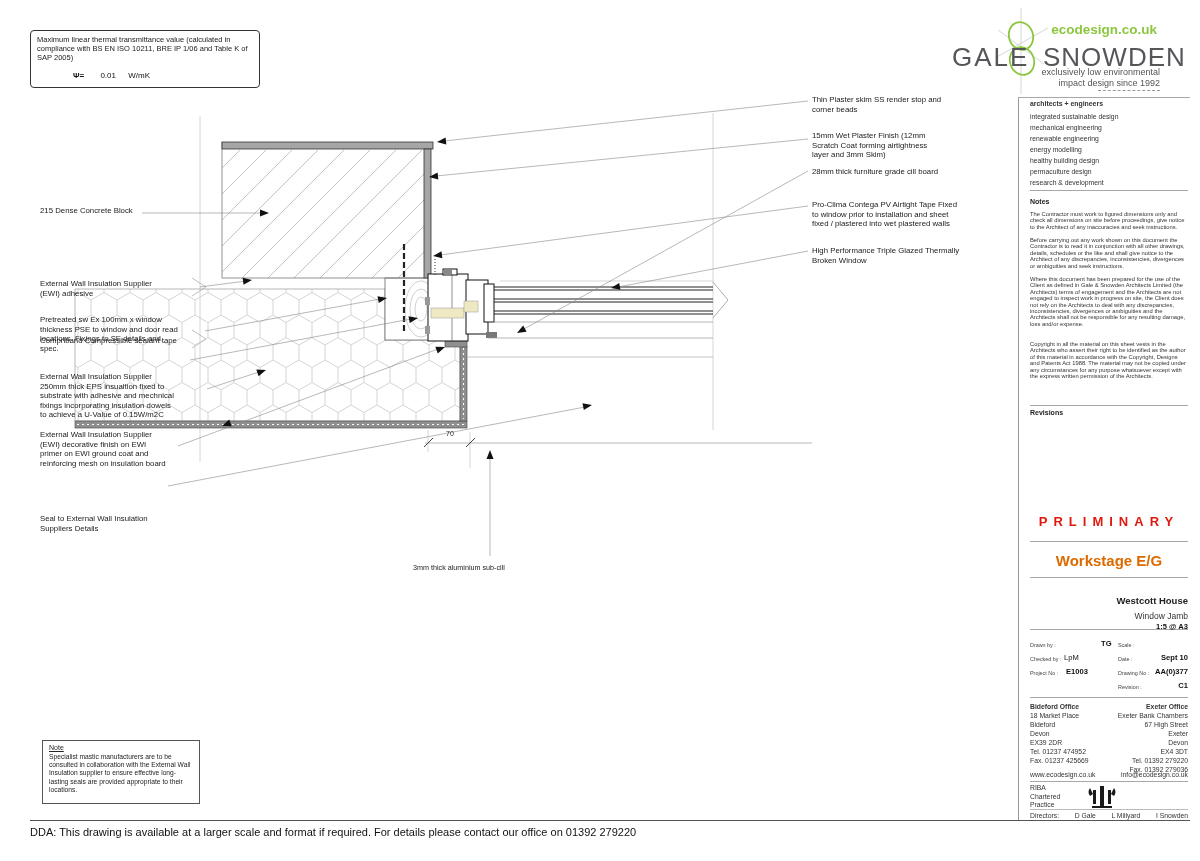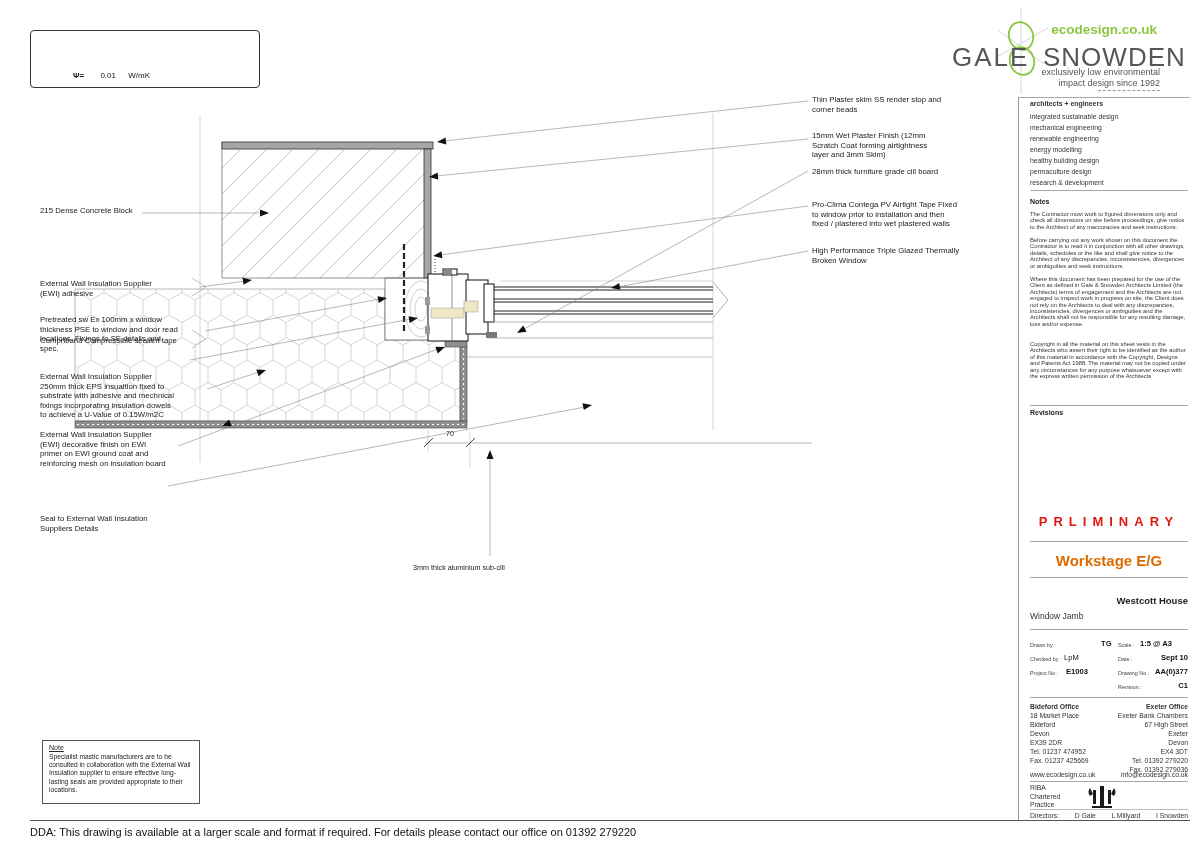--- a/index.html
+++ b/index.html
@@ -157,20 +157,21 @@
     <rect x="1100" y="786" width="4" height="22"></rect>
     <rect x="1093" y="790" width="3" height="14"></rect>
     <rect x="1108" y="790" width="3" height="14"></rect>
     <path d="M1090 788 q-3 4 0 8 l3 -2 z"></path>
     <path d="M1114 788 q3 4 0 8 l-3 -2 z"></path>
     <rect x="1092" y="806" width="20" height="2"></rect>
   </g>
 </svg>
 
 <div class="abs" style="left:30px;top:30px;width:228px;height:56px;border:1px solid #333;border-radius:4px;">
+  <div class="abs" style="left:6px;top:4px;width:214px;font-size:7.5px;line-height:9px;color:#222;">Maximum linear thermal transmittance value (calculated in compliance with BS EN ISO 10211, BRE IP 1/06 and Table K of SAP 2005)</div>
   <div class="abs" style="left:6px;top:40px;font-size:8px;color:#111;padding-left:36px;">
     <span style="font-weight:bold;">Ψ=</span>
     <span style="margin-left:14px;">0.01</span>
     <span style="margin-left:10px;">W/mK</span>
   </div>
 </div>
 
 <div class="ann" style="left:40px;top:206px;">215 Dense Concrete Block</div>
 <div class="ann" style="left:40px;top:279px;">External Wall Insulation Supplier
 (EWI) adhesive</div>
@@ -191,21 +192,21 @@
 <div class="ann" style="left:40px;top:478px;margin-top:36px;">Seal to External Wall Insulation
 Suppliers Details</div>
 
 <div class="ann" style="left:812px;top:95px;">Thin Plaster skim SS render stop and
 corner beads</div>
 <div class="ann" style="left:812px;top:131px;">15mm Wet Plaster Finish (12mm
 Scratch Coat forming airtightness
 layer and 3mm Skim)</div>
 <div class="ann" style="left:812px;top:167px;">28mm thick furniture grade cill board</div>
 <div class="ann" style="left:812px;top:200px;">Pro-Clima Contega PV Airtight Tape Fixed
-to window prior to installation and then
+to window prior to installation and sheet
 fixed / plastered into wet plastered walls</div>
 <div class="ann" style="left:812px;top:246px;">High Performance Triple Glazed Thermally
 Broken Window</div>
 
 <div class="ann" style="left:413px;top:563px;font-size:7.2px;">3mm thick aluminium sub-cill</div>
 <div class="ann" style="left:438px;top:429px;width:24px;text-align:center;font-size:7px;">70</div>
 
 <div class="abs" style="left:42px;top:740px;width:156px;height:62px;border:1px solid #555;">
   <div class="abs" style="left:6px;top:3px;font-size:7px;text-decoration:underline;color:#222;">Note</div>
   <div class="abs" style="left:6px;top:12px;width:144px;font-size:6.7px;line-height:8.2px;color:#222;">Specialist mastic manufacturers are to be consulted in collaboration with the External Wall Insulation supplier to ensure effective long-lasting seals are provided appropriate to their locations.</div>
@@ -240,31 +241,31 @@
 
 <div class="sep" style="left:1030px;top:405px;width:158px;"></div>
 <div class="sb" style="top:409px;font-size:7px;font-weight:bold;color:#222;">Revisions</div>
 
 <div class="sb" style="top:514px;text-align:center;font-size:13px;font-weight:bold;letter-spacing:6px;color:#e0190f;">PRLIMINARY</div>
 <div class="sep" style="left:1030px;top:541px;width:158px;"></div>
 <div class="sb" style="top:552px;text-align:center;font-size:15px;font-weight:bold;color:#dd6a00;">Workstage E/G</div>
 <div class="sep" style="left:1030px;top:577px;width:158px;"></div>
 
 <div class="sb" style="top:595px;text-align:right;font-size:9.5px;font-weight:bold;color:#222;">Westcott House</div>
-<div class="sb" style="top:611px;text-align:left;font-size:8.5px;color:#333;">Window Jamb</div>
+<div class="sb" style="top:611px;text-align:right;font-size:8.5px;color:#333;">Window Jamb</div>
 <div class="sep" style="left:1030px;top:629px;width:158px;"></div>
 
 <div class="tt-label" style="left:1030px;top:642px;">Drawn by :</div>
 <div class="tt-val" style="left:1101px;top:639px;">TG</div>
 <div class="tt-label" style="left:1030px;top:656px;">Checked by :</div>
 <div class="tt-val" style="left:1064px;top:653px;font-weight:normal;">LpM</div>
 <div class="tt-label" style="left:1030px;top:670px;">Project No :</div>
 <div class="tt-val" style="left:1066px;top:667px;">E1003</div>
 <div class="tt-label" style="left:1118px;top:642px;">Scale :</div>
-<div class="tt-val" style="left:1140px;top:639px;width:48px;text-align:left;">1:5 @ A3</div>
+<div class="tt-val" style="left:1140px;top:622px;width:48px;text-align:right;">1:5 @ A3</div>
 <div class="tt-label" style="left:1118px;top:656px;">Date :</div>
 <div class="tt-val" style="left:1140px;top:653px;width:48px;text-align:right;">Sept 10</div>
 <div class="tt-label" style="left:1118px;top:670px;">Drawing No :</div>
 <div class="tt-val" style="left:1140px;top:667px;width:48px;text-align:right;">AA(0)377</div>
 <div class="tt-label" style="left:1118px;top:684px;">Revision :</div>
 <div class="tt-val" style="left:1140px;top:681px;width:48px;text-align:right;">C1</div>
 
 <div class="sep" style="left:1030px;top:697px;width:158px;"></div>
 
 <div class="abs tiny" style="left:1030px;top:702px;font-weight:bold;">Bideford Office</div>

